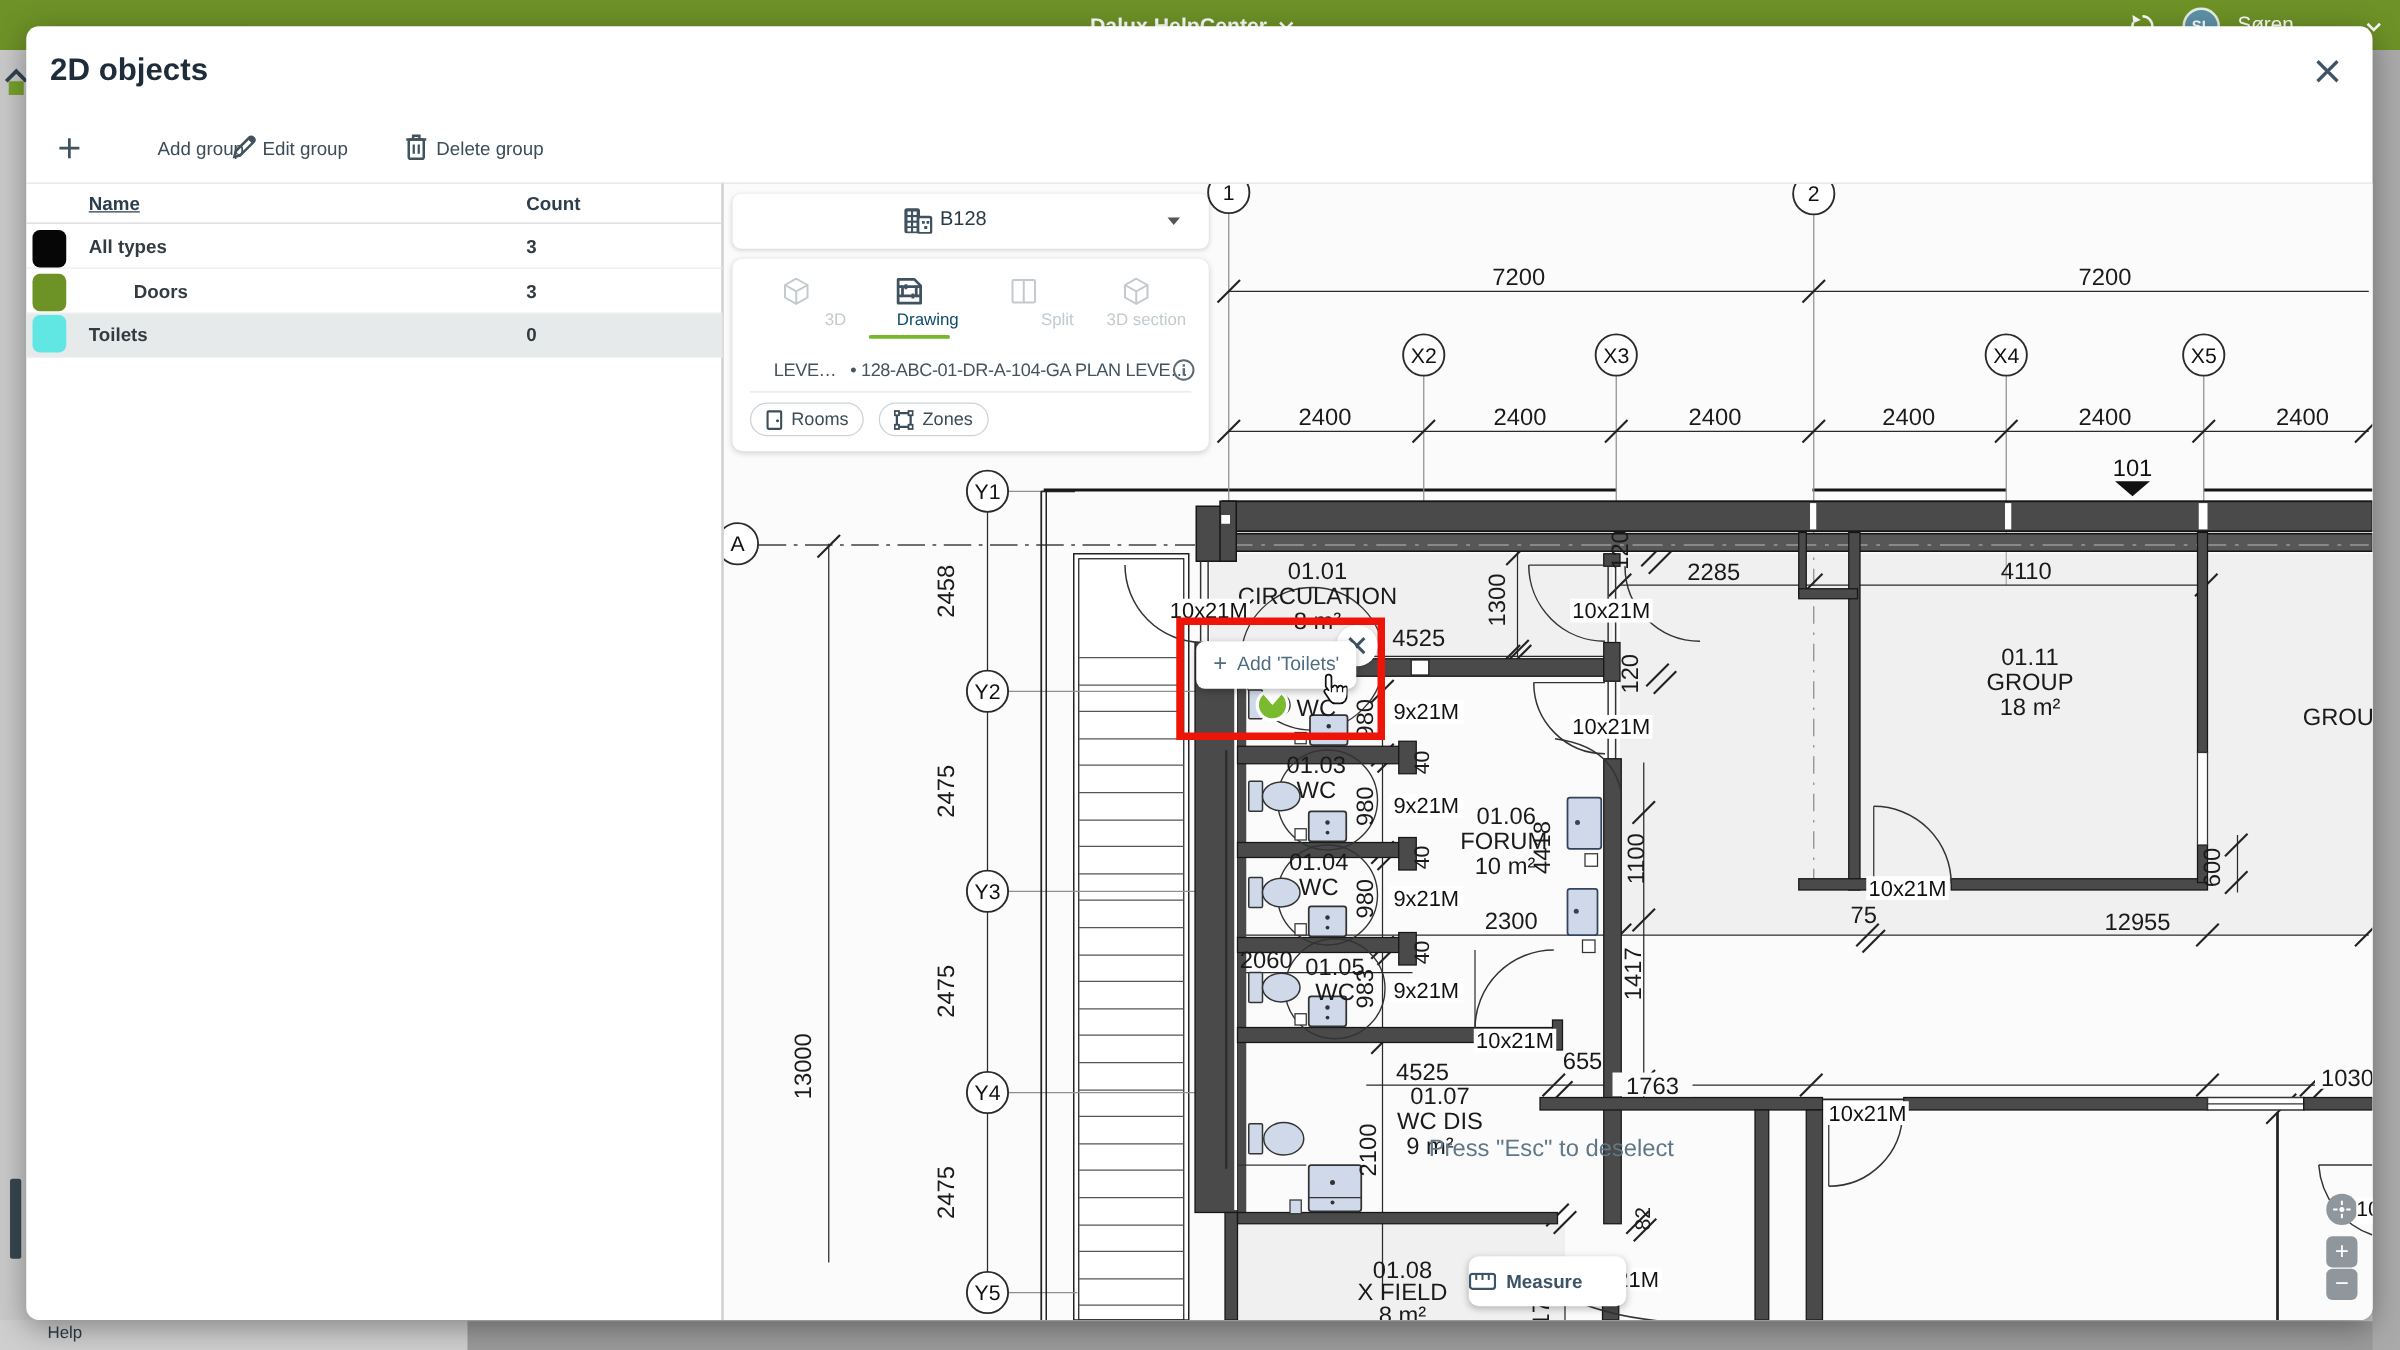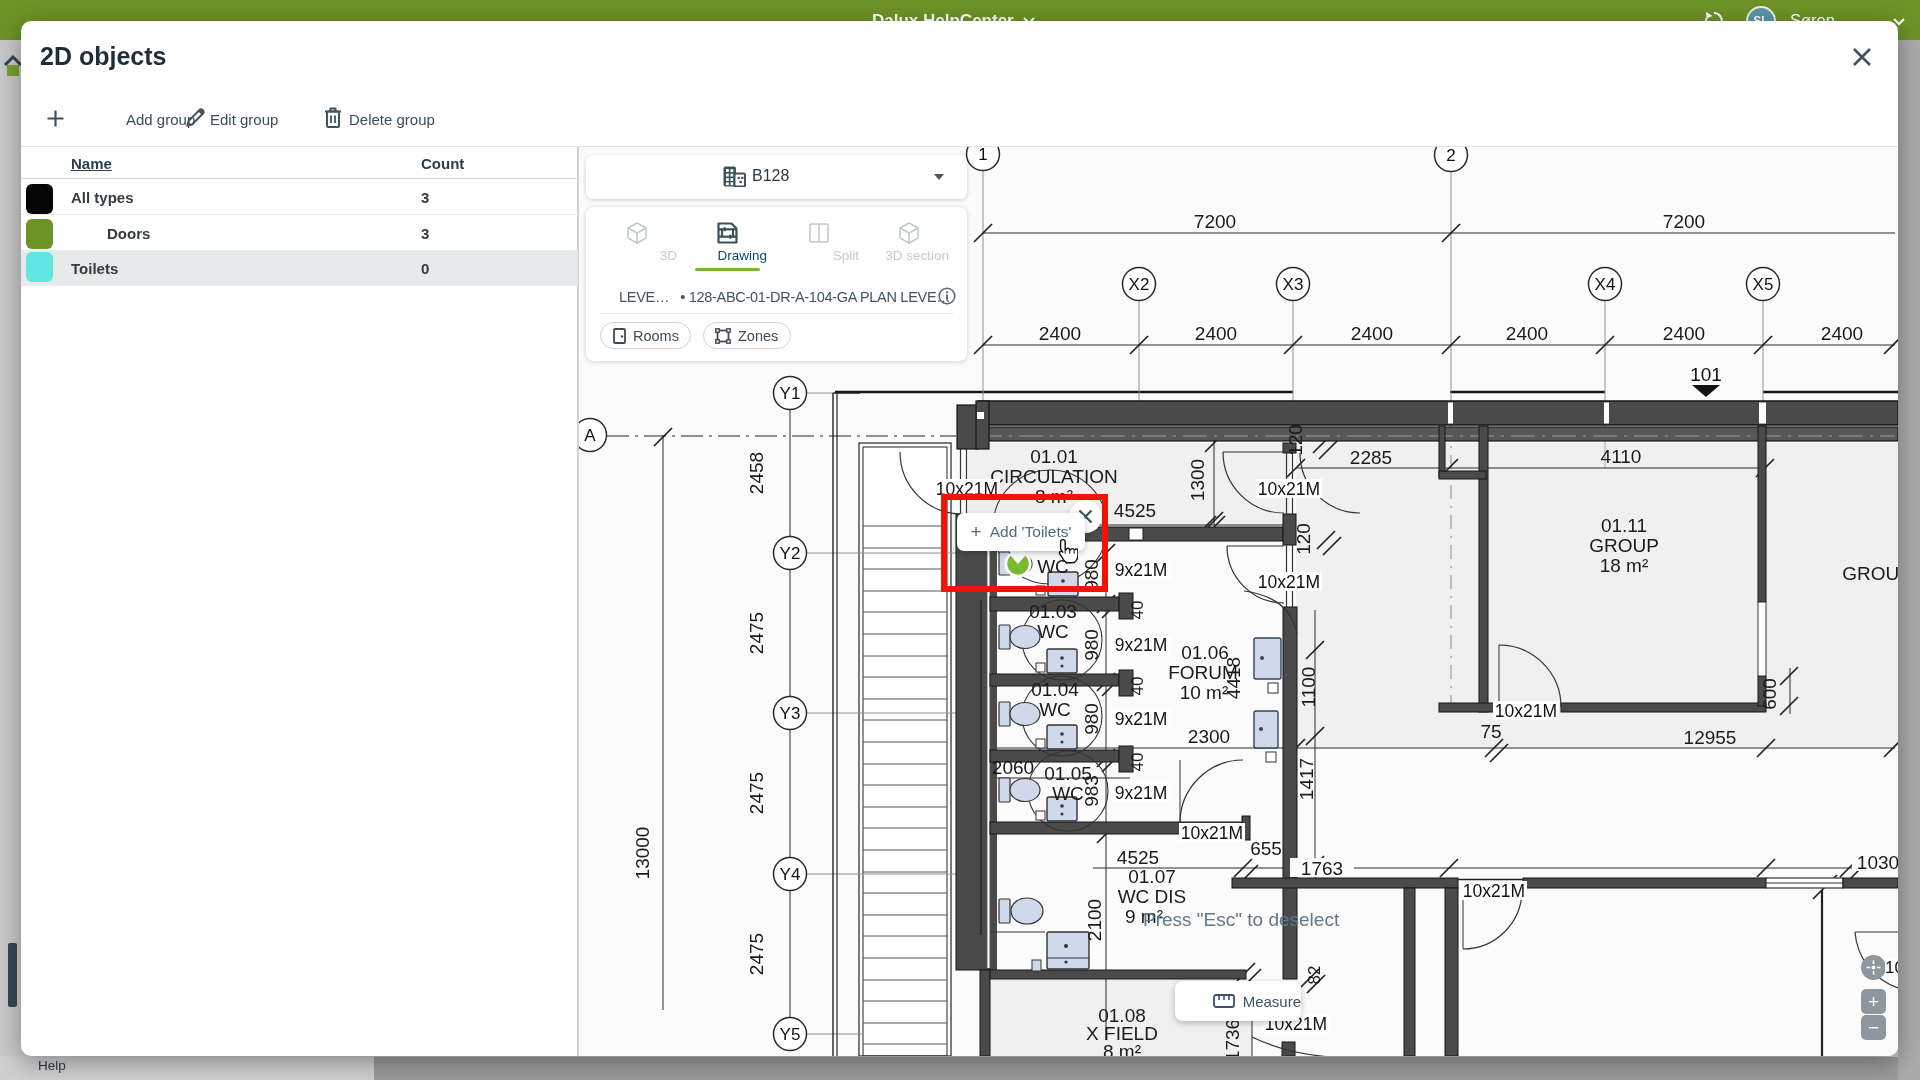--- a/index.html
+++ b/index.html
@@ -45,23 +45,23 @@
     display:flex; align-items:center; font-size:14.5px; color:#3c4c58; background:#fff; }
   
   #redbox { left:941px; top:494px; width:167px; height:98px; border:6px solid #ee1408; }
   #tooltip { left:957px; top:513px; width:128px; height:38px; background:#fff; border-radius:7px;
     box-shadow:0 2px 6px rgba(0,0,0,.25); display:flex; align-items:center; justify-content:center;
     font-size:15.5px; color:#4e6e80; }
   #closecirc { left:1069px; top:500px; width:33px; height:33px; background:#fff; border-radius:50%;
     box-shadow:0 1px 4px rgba(0,0,0,.18); display:flex; align-items:center; justify-content:center; }
   
   #esctext { left:1143px; top:909px; font-size:19px; color:#5f7787; }
-  #measure { left:1175px; top:981px; width:126px; height:40px; background:#fff; border-radius:8px;
-    box-shadow:0 2px 6px rgba(0,0,0,.25); display:flex; align-items:center; justify-content:flex-end;
-    gap:8px; font-size:15px; font-weight:normal; color:#3d5466; }
+  #measure { left:1175px; top:1005px; width:126px; height:40px; background:#fff; border-radius:8px;
+    box-shadow:0 2px 6px rgba(0,0,0,.25); display:flex; align-items:center; justify-content:flex-start;
+    gap:8px; font-size:15px; font-weight:bold; color:#3d5466; }
   .zbtn { left:1861px; width:25px; height:25px; background:#8f979d; color:#fff;
     display:flex; align-items:center; justify-content:center; }
   #helptxt { left:38px; top:1058px; font-size:13.5px; color:#2e3a44; }
 </style>
 </head>
 <body>
 <div id="stage">
 
   <div class="abs" id="topbar"></div>
   <div class="abs" style="left:872px; top:11px; color:#fff; font-size:17px; font-weight:bold;">Dalux HelpCenter</div>

